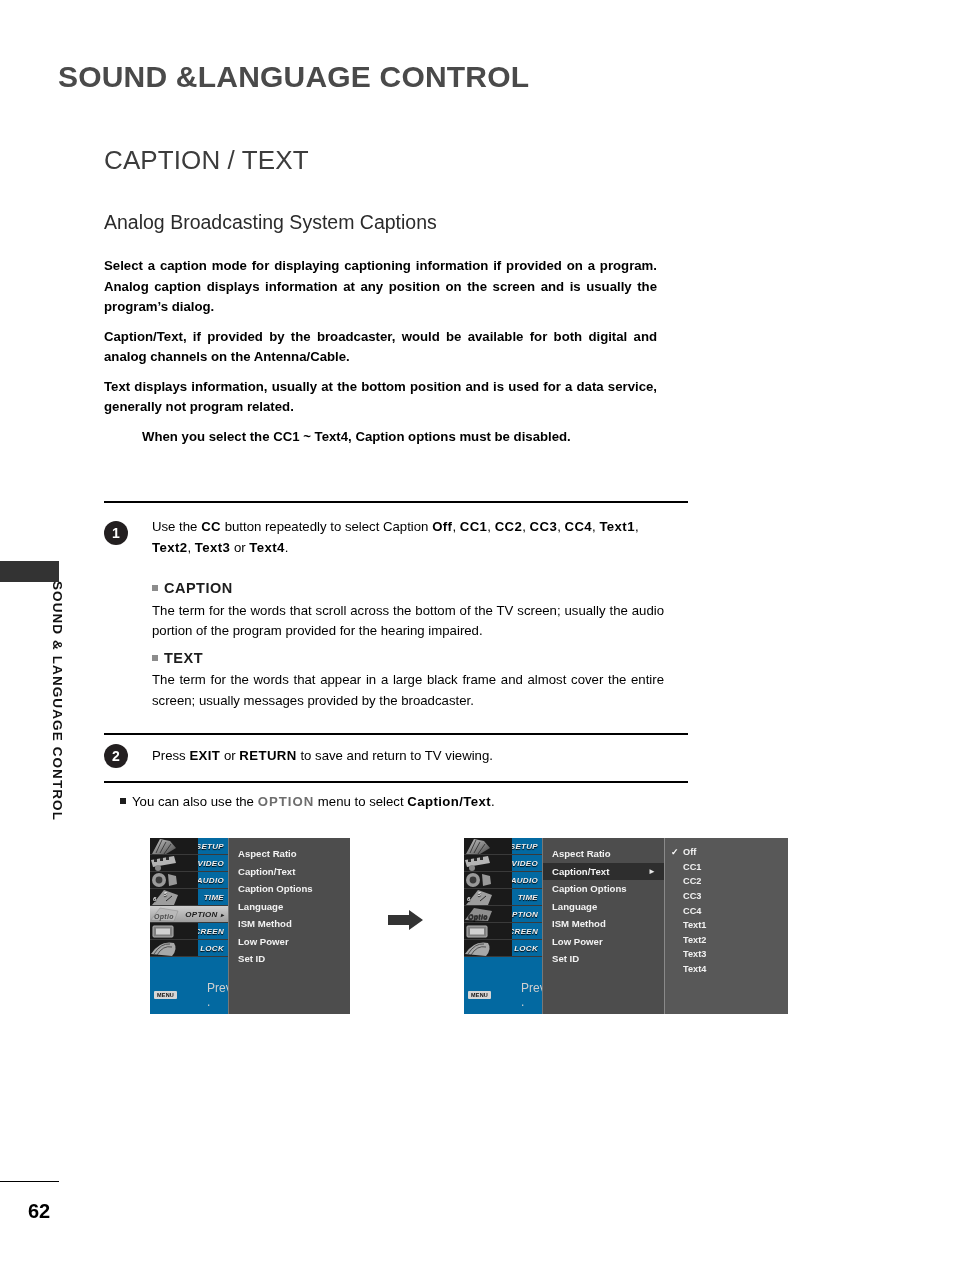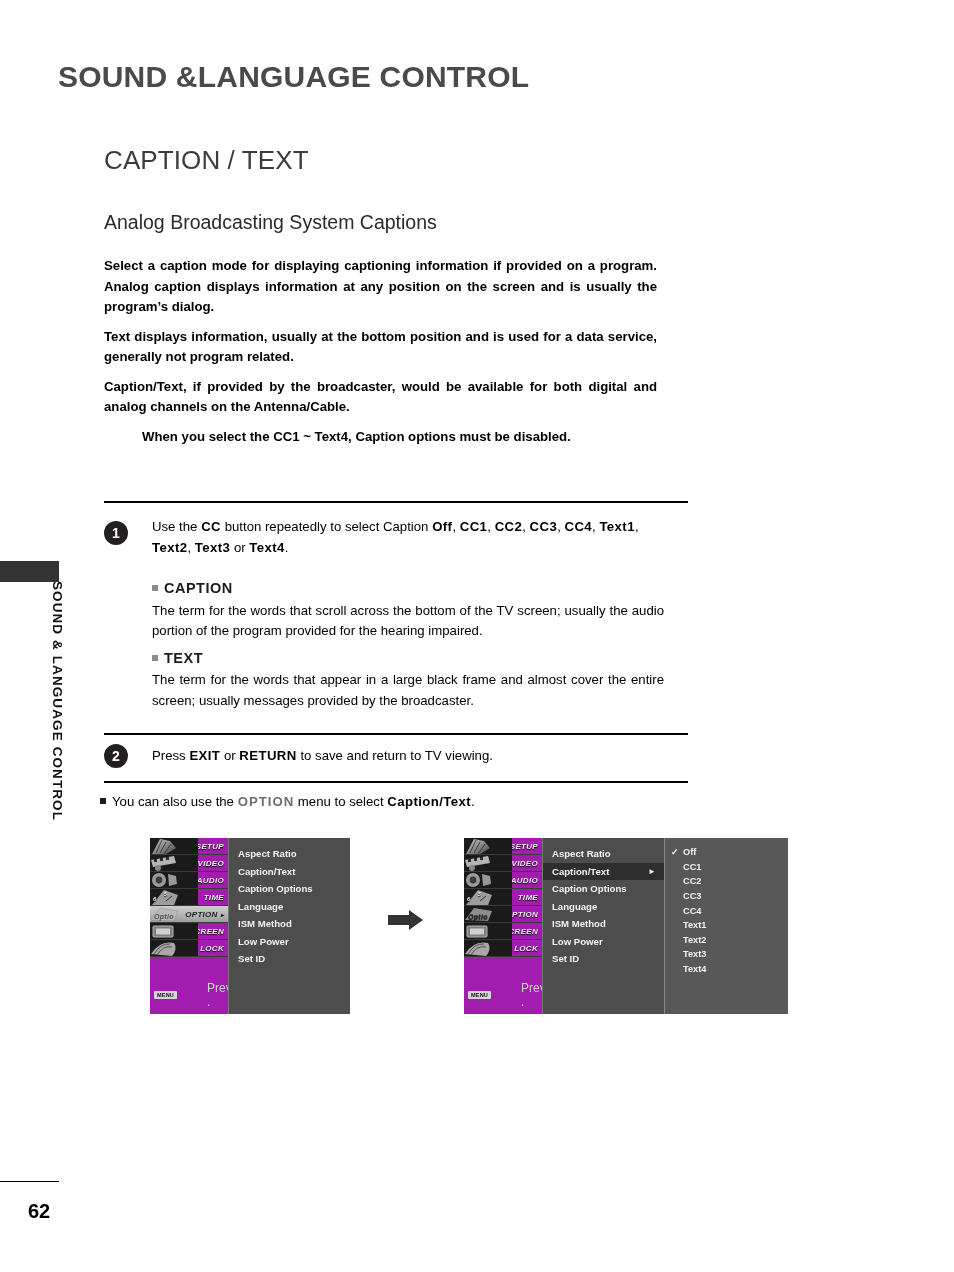--- a/index.html
+++ b/index.html
@@ -164,21 +164,21 @@
   .subpara {
     margin-top: 2px;
     font-size: 13.2px;
     line-height: 20.5px;
     text-align: justify;
   }
 
   
   #option-note {
     position: absolute;
-    left: 100px;
+    left: 120px;
     top: 792px;
     font-size: 13.2px;
     line-height: 20px;
     color: #000;
   }
   #option-note .sq { background: #1d1d1d; width: 6px; height: 6px; vertical-align: 2px;}
   #option-note .opt {
     font-weight: bold;
     color: #6d6d6d;
     letter-spacing: 1px;
@@ -190,21 +190,21 @@
     position: absolute;
     display: flex;
     background: #1a1a1a;
     font-family: "Liberation Sans", sans-serif;
   }
   #osd-left  { left: 150px; top: 838px; width: 200px; height: 176px; }
   #osd-right { left: 464px; top: 838px; width: 324px; height: 176px; }
 
   .osd-iconcol {
     width: 78px;
-    background: #a21caf;
+    background: #0369a1;
     position: relative;
     flex: 0 0 78px;
   }
   .osd-icon-item {
     height: 17px;
     display: flex;
     align-items: center;
     justify-content: flex-end;
     padding-right: 4px;
     box-sizing: border-box;
@@ -325,22 +325,22 @@
 
 <div id="page-rule"></div>
 <div id="page-number">62</div>
 
 <div id="chapter-title">SOUND &amp;LANGUAGE CONTROL</div>
 <div id="section-title">CAPTION / TEXT</div>
 <div id="subsection-title">Analog Broadcasting System Captions</div>
 
 <div id="intro">
   <p>Select a caption mode for displaying captioning information if provided on a program. Analog caption displays information at any position on the screen and is usually the program’s dialog.</p>
+  <p>Caption/Text, if provided by the broadcaster, would be available for both digital and analog channels on the Antenna/Cable.</p>
   <p>Text displays information, usually at the bottom position and is used for a data service, generally not program related.</p>
-  <p>Caption/Text, if provided by the broadcaster, would be available for both digital and analog channels on the Antenna/Cable.</p>
   <p>When you select the CC1 ~ Text4, Caption options must be disabled.</p>
 </div>
 
 <div class="hrule" id="rule-1"></div>
 <div class="hrule" id="rule-2"></div>
 <div class="hrule" id="rule-3"></div>
 
 <div class="step-num" id="step1-num">1</div>
 <div class="step-body" id="step1-body">
   <div>

